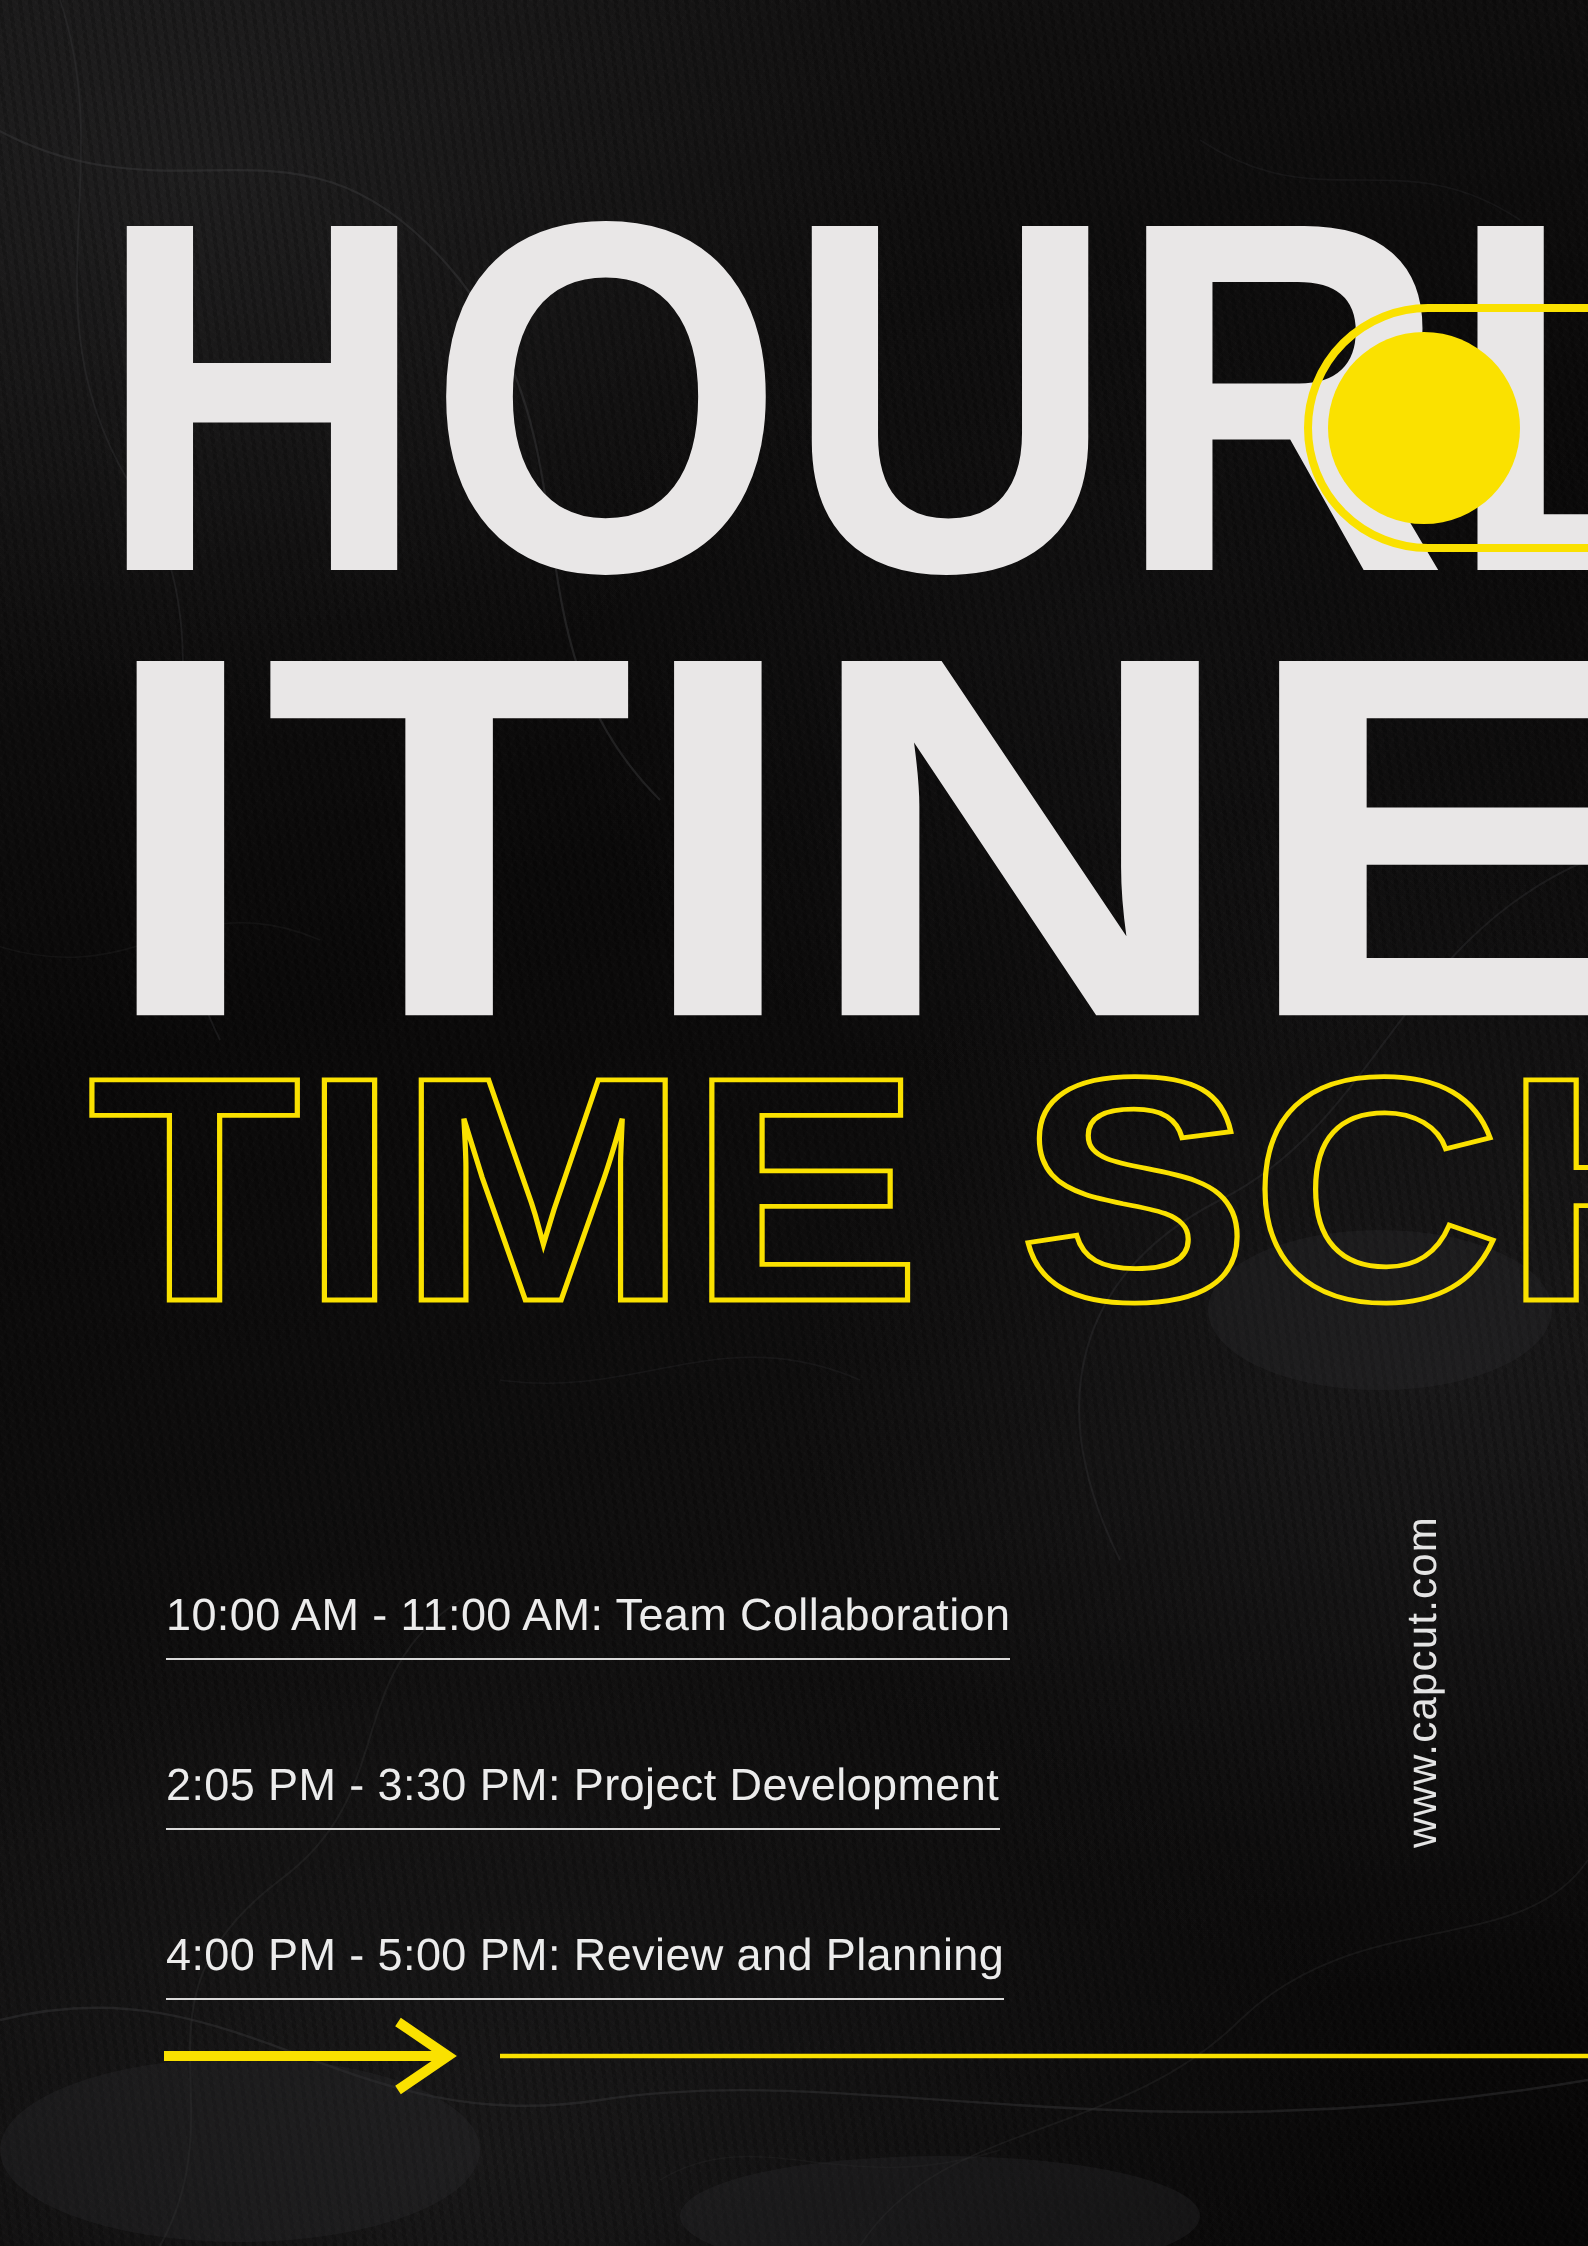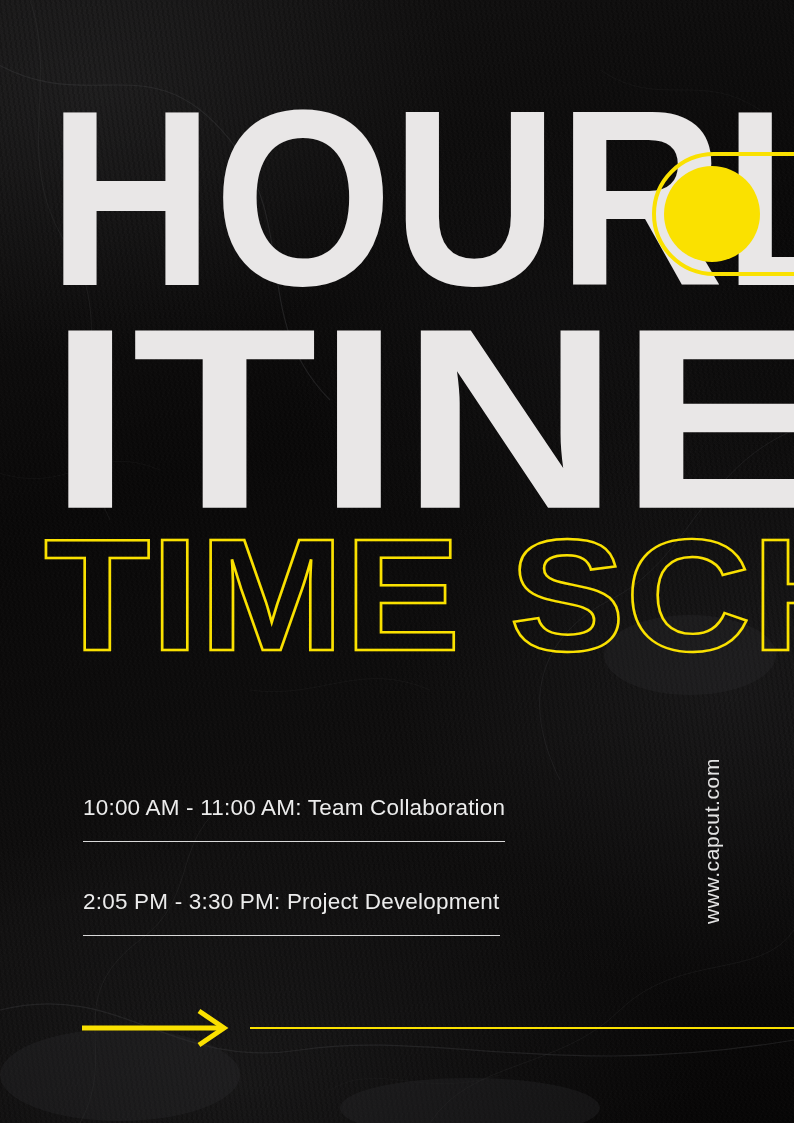--- a/index.html
+++ b/index.html
@@ -134,21 +134,21 @@
     font-family:"Liberation Sans", sans-serif;
     font-weight:400;
     font-size:22.5px;
     line-height:50px;
     letter-spacing:0.2px;
     white-space:nowrap;
   }
   .sched-item .sched-underline {
     display:inline-block;
     border-bottom:1.6px solid #d9d9d9;
-    padding-bottom:20px;
+    padding-bottom:8px;
     line-height:1.1;
     margin-top:48px;
   }
 
   
   .watermark {
     position:absolute;
     left:712px;
     top:841px;
     transform:translate(-50%,-50%) rotate(-90deg);
@@ -215,20 +215,23 @@
     <span class="sub-text">TIME SCHEDULE</span>
   </div>
 
   <div class="schedule">
     <div class="sched-item">
       <span class="sched-underline">10:00 AM - 11:00 AM: Team Collaboration</span>
     </div>
     <div class="sched-item">
       <span class="sched-underline">2:05 PM - 3:30 PM: Project Development</span>
     </div>
+    <div class="sched-item">
+      <span class="sched-underline">4:00 PM - 5:00 PM: Review and Planning</span>
+    </div>
   </div>
 
   <div class="watermark">www.capcut.com</div>
 
   <svg class="bottom-deco" viewBox="0 0 794 64" xmlns="http://www.w3.org/2000/svg">
     <g stroke="#fae100" fill="none" stroke-linecap="butt" stroke-linejoin="miter">
       <line x1="82" y1="32" x2="222" y2="32" stroke-width="5"></line>
       <polyline points="199,15 224,32 199,49" stroke-width="5"></polyline>
       <line x1="250" y1="32" x2="794" y2="32" stroke-width="2.2"></line>
     </g>

